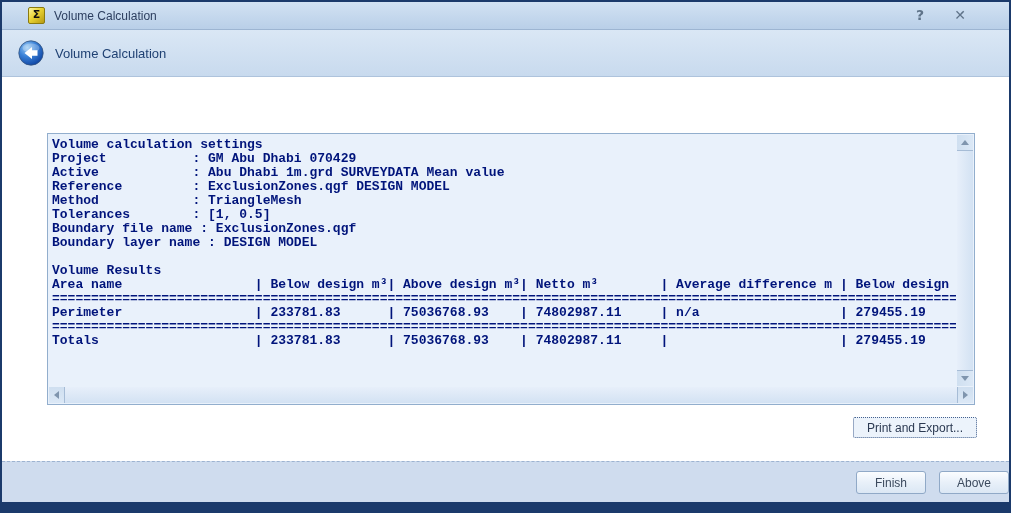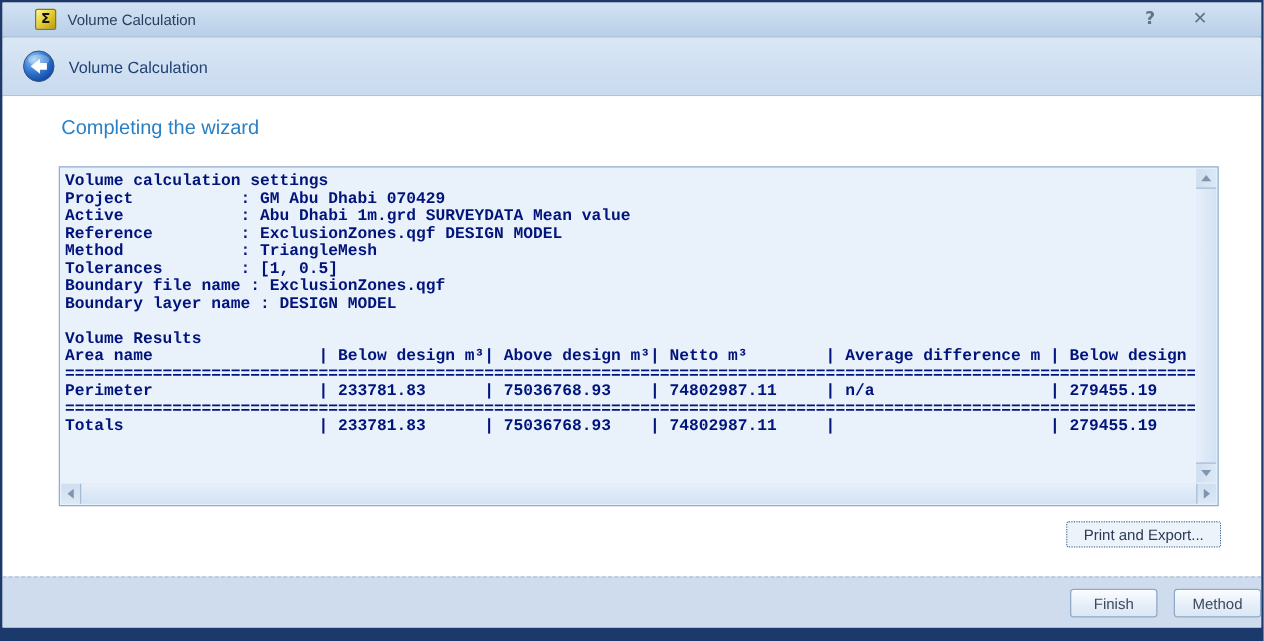--- a/index.html
+++ b/index.html
@@ -124,21 +124,20 @@
         </defs>
         <circle cx="13" cy="13" r="12.2" fill="url(#bg1)" stroke="#35547f" stroke-width="0.8"></circle>
         <ellipse cx="13" cy="8" rx="8.5" ry="4.5" fill="#ffffff" opacity="0.25"></ellipse>
         <path d="M6.5 13 L14 7 V10.3 H19.5 V15.7 H14 V19 Z" fill="#ffffff"></path>
       </svg>
     </div>
     <span class="header-title">Volume Calculation</span>
   </div>
 
   <div class="content">
-    <h1 class="wizard-heading">Completing the wizard</h1>
 
     <div class="reportbox">
       <pre class="report-pre">Volume calculation settings
 Project           : GM Abu Dhabi 070429
 Active            : Abu Dhabi 1m.grd SURVEYDATA Mean value
 Reference         : ExclusionZones.qgf DESIGN MODEL
 Method            : TriangleMesh
 Tolerances        : [1, 0.5]
 Boundary file name : ExclusionZones.qgf
 Boundary layer name : DESIGN MODEL
@@ -169,16 +168,16 @@
             <div class="tri tri-right"></div>
           </div>
       </div>
     </div>
 
     <button class="print-btn">Print and Export...</button>
   </div>
 
   <div class="footer">
     <button class="dlg-btn">Finish</button>
-    <button class="dlg-btn">Method</button>
+    <button class="dlg-btn">Above</button>
   </div>
 
 </div>
 
 </body></html>

